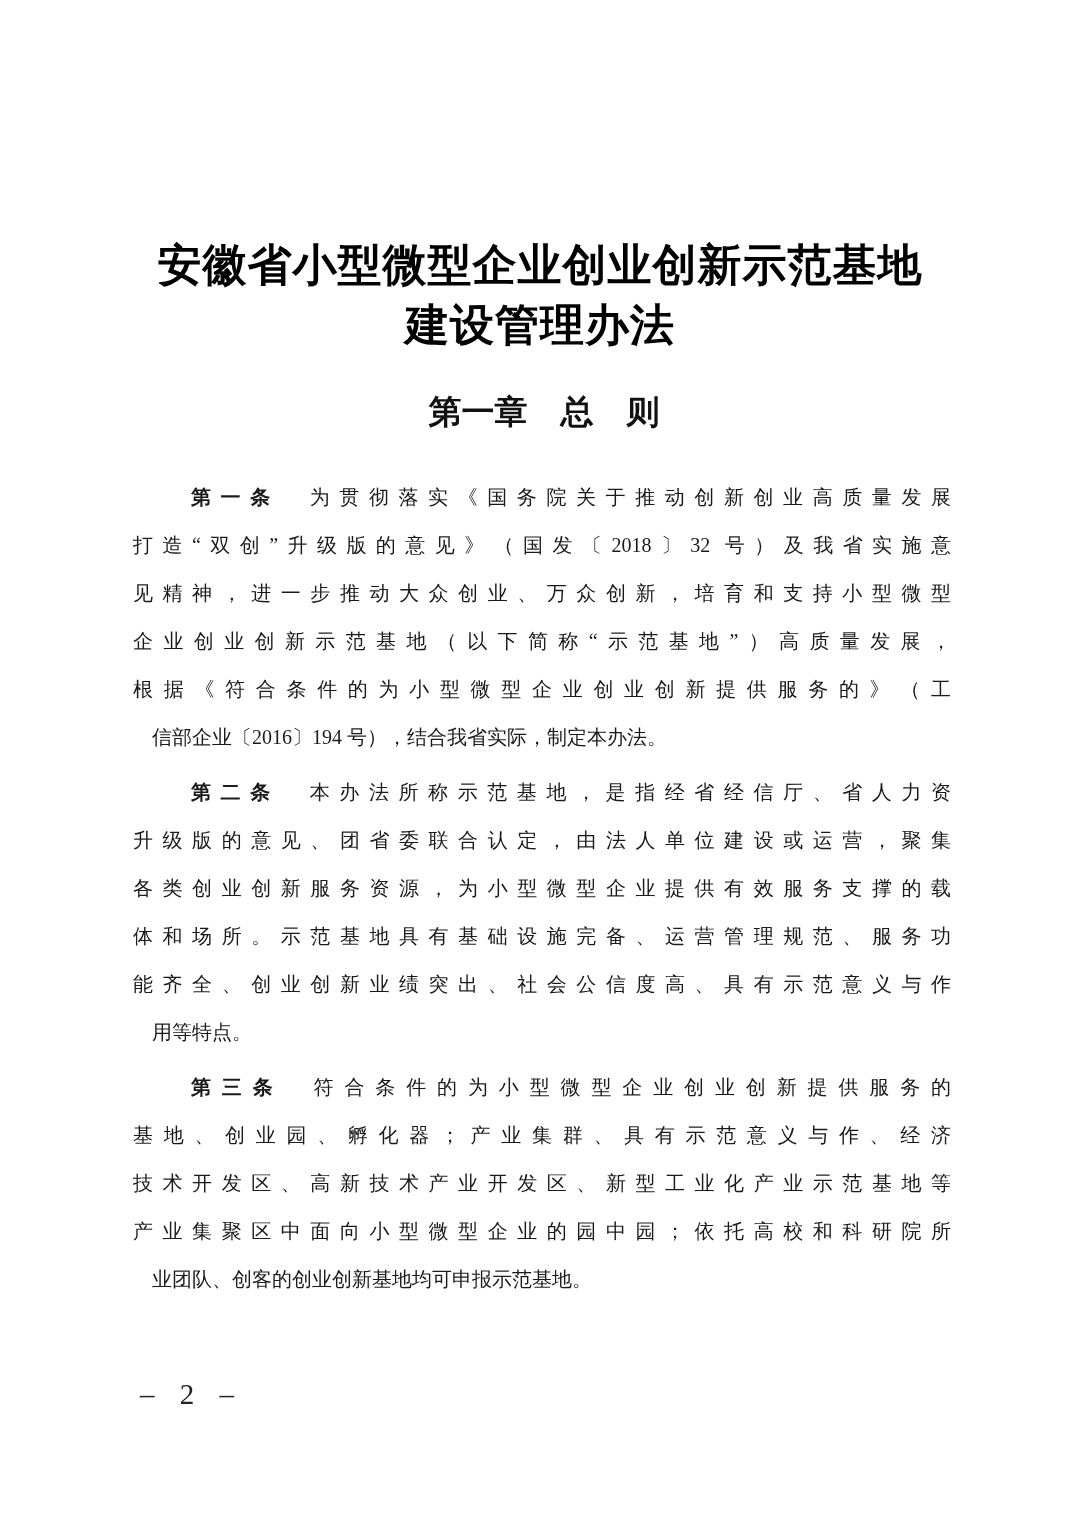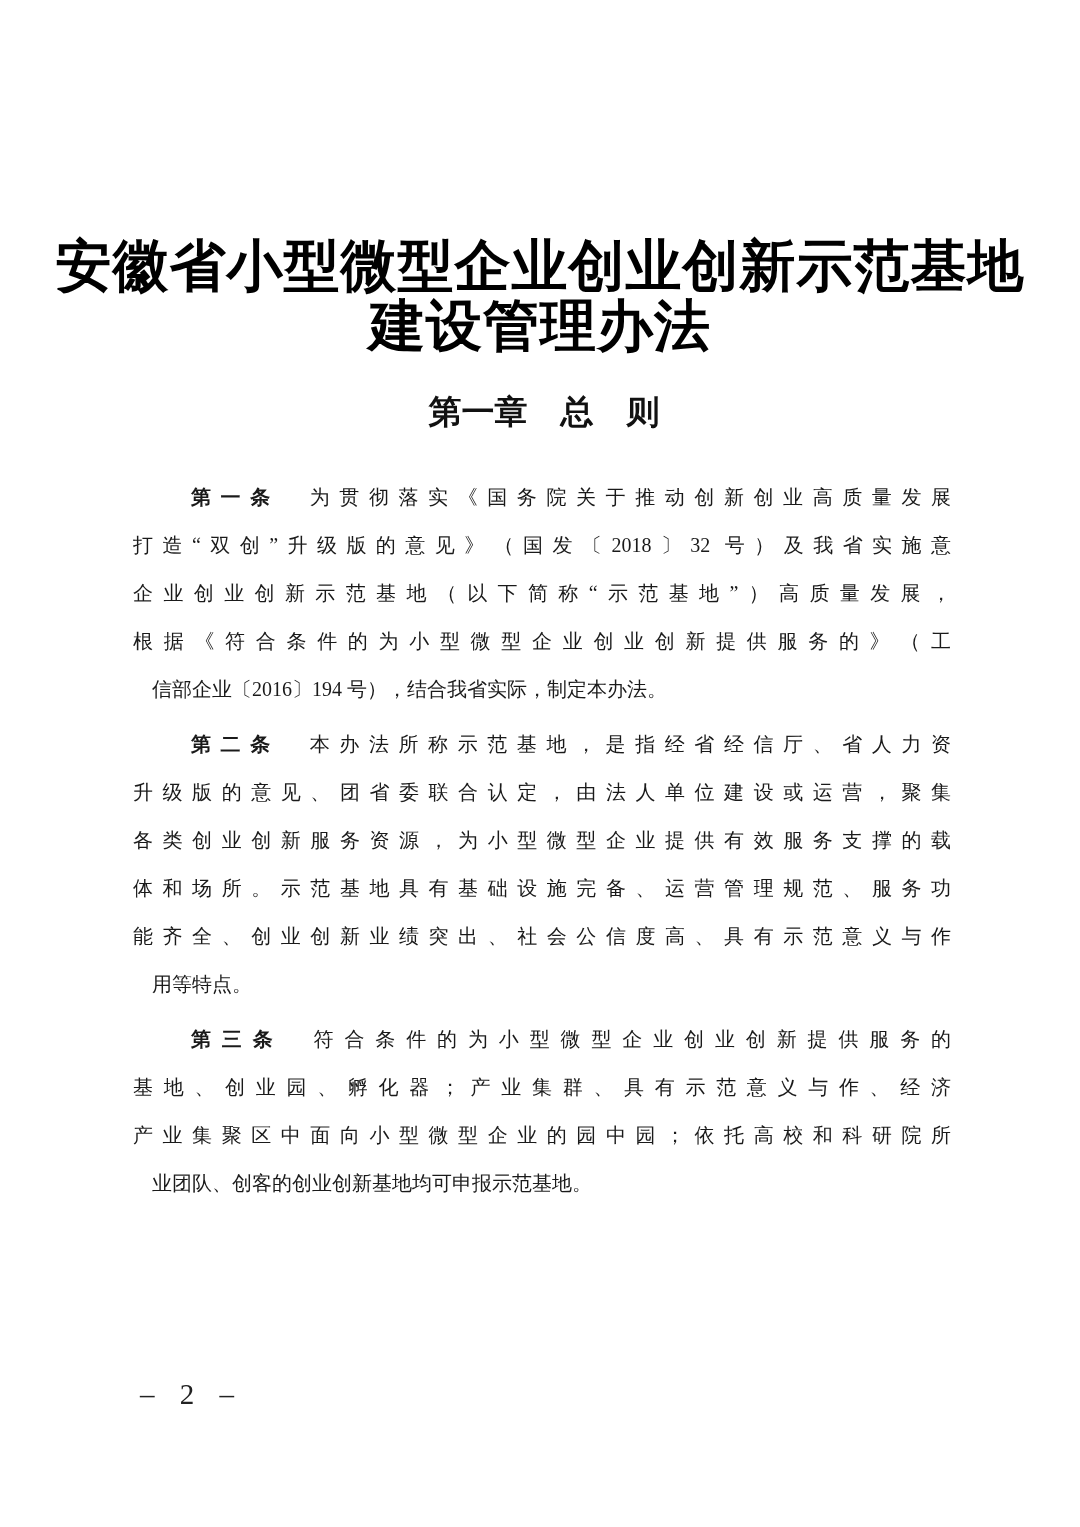--- a/index.html
+++ b/index.html
@@ -15,21 +15,21 @@
     overflow: hidden;
     font-family: "Liberation Serif", "DejaVu Serif", serif;
     color: #1a1a1a;
   }
   .doc-title {
     position: absolute;
     top: 236px;
     left: 0;
     width: 100%;
     text-align: center;
-    font-size: 56px;
+    font-size: 44px;
     line-height: 60px;
     font-weight: 700;
     color: #000000;
     letter-spacing: 1px;
   }
   .chapter-heading {
     position: absolute;
     top: 390px;
     left: 4px;
     width: 100%;
@@ -88,30 +88,32 @@
   <div class="doc-title">
     <div>安徽省小型微型企业创业创新示范基地</div>
     <div>建设管理办法</div>
   </div>
 
   <div class="chapter-heading">第一章　总　则</div>
 
   <div class="doc-body">
       <div class="body-line first"><span class="para-head">第一条</span>为贯彻落实《国务院关于推动创新创业高质量发展</div>
       <div class="body-line">打造“双创”升级版的意见》（国发〔2018〕32 号）及我省实施意</div>
+      <div class="body-line">见精神，进一步推动大众创业、万众创新，培育和支持小型微型</div>
       <div class="body-line">企业创业创新示范基地（以下简称“示范基地”）高质量发展，</div>
       <div class="body-line">根据《符合条件的为小型微型企业创业创新提供服务的》（工</div>
       <div class="body-line last">信部企业〔2016〕194 号），结合我省实际，制定本办法。</div>
       <div class="body-line first"><span class="para-head">第二条</span>本办法所称示范基地，是指经省经信厅、省人力资</div>
       <div class="body-line">升级版的意见、团省委联合认定，由法人单位建设或运营，聚集</div>
       <div class="body-line">各类创业创新服务资源，为小型微型企业提供有效服务支撑的载</div>
       <div class="body-line">体和场所。示范基地具有基础设施完备、运营管理规范、服务功</div>
       <div class="body-line">能齐全、创业创新业绩突出、社会公信度高、具有示范意义与作</div>
       <div class="body-line last">用等特点。</div>
       <div class="body-line first"><span class="para-head">第三条</span>符合条件的为小型微型企业创业创新提供服务的</div>
       <div class="body-line">基地、创业园、孵化器；产业集群、具有示范意义与作、经济</div>
+      <div class="body-line">技术开发区、高新技术产业开发区、新型工业化产业示范基地等</div>
       <div class="body-line">产业集聚区中面向小型微型企业的园中园；依托高校和科研院所</div>
       <div class="body-line last">业团队、创客的创业创新基地均可申报示范基地。</div>
     </div>
 
   <div class="page-number">– 2 –</div>
 
 </div>
 
 </body></html>

